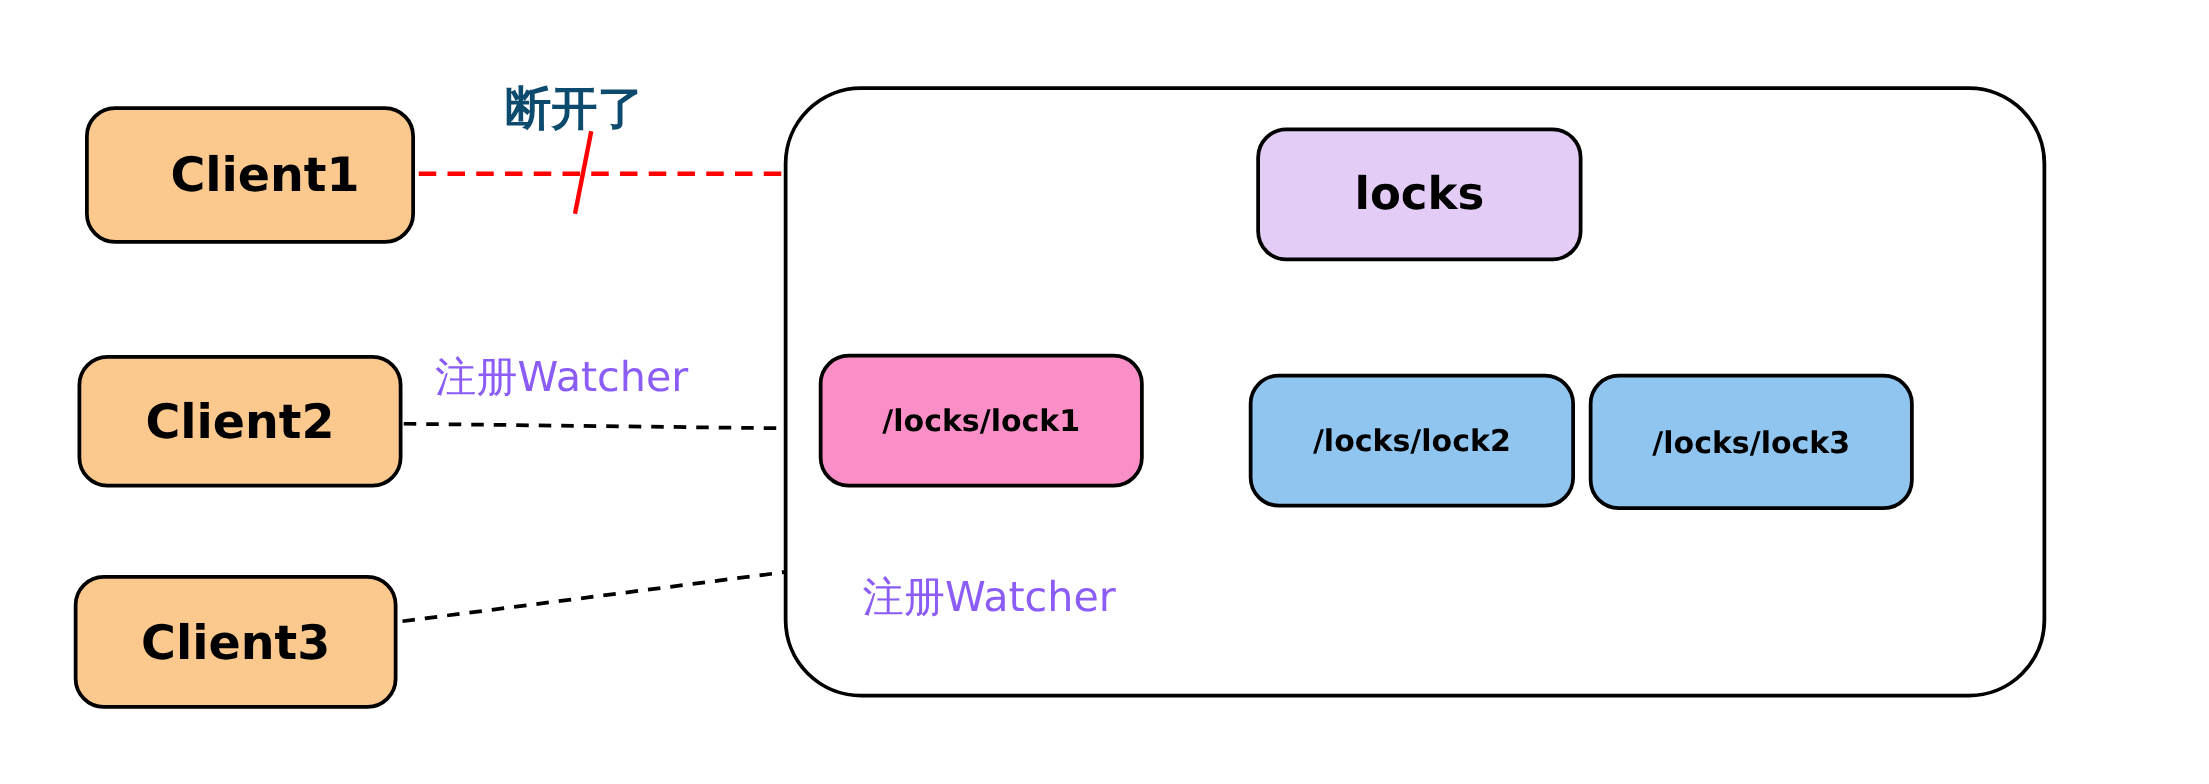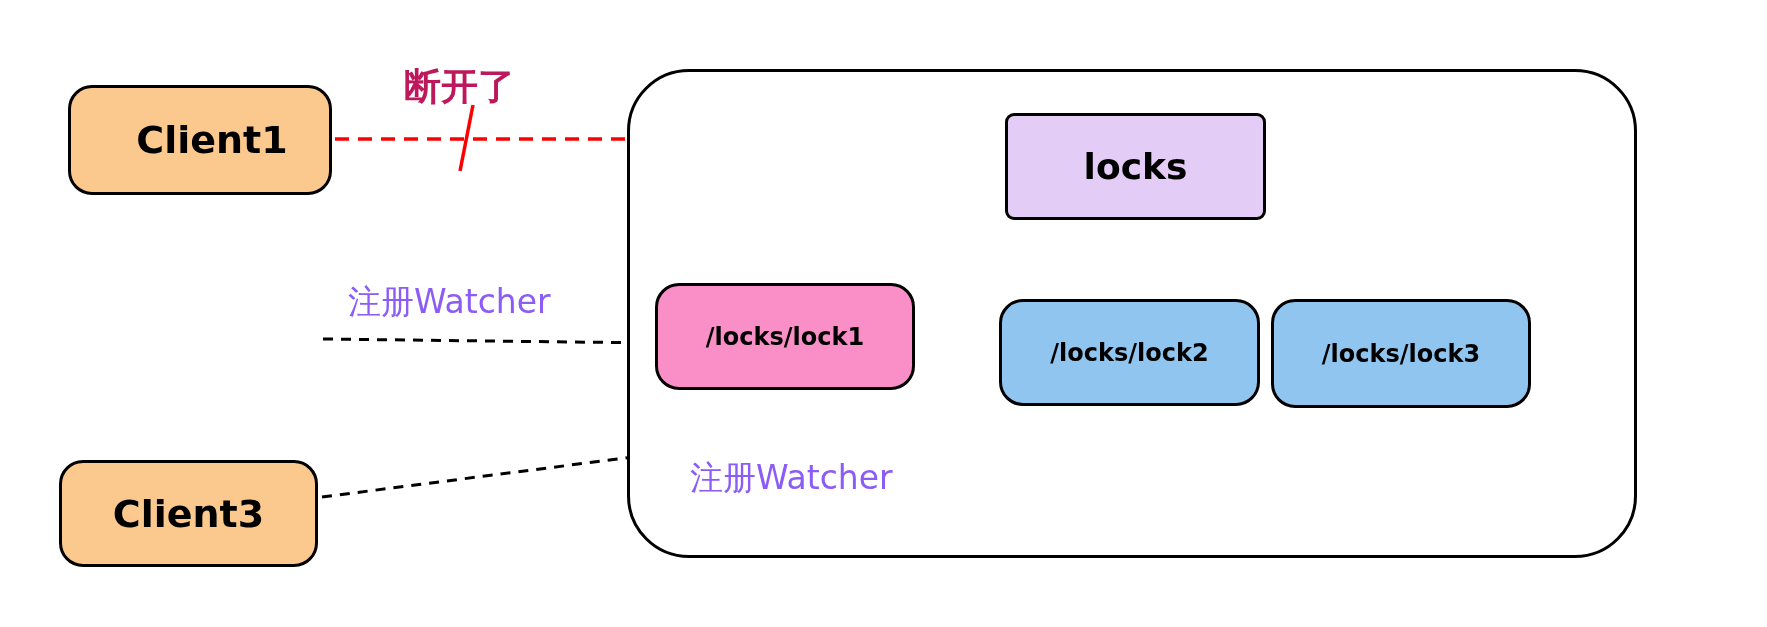--- a/index.html
+++ b/index.html
@@ -37,41 +37,41 @@
     top: 69px;
     width: 1010px;
     height: 489px;
     border: 3px solid #000000;
     border-radius: 62px;
     background: #ffffff;
     box-sizing: border-box;
   }
   .root-node {
     background: #e3ccf6;
-    border-radius: 9px;
+    border-radius: 24px;
     font-size: 36px;
     left: 1005px;
-    top: 113px;
+    top: 102px;
     width: 261px;
     height: 107px;
   }
   .lock-node {
     border-radius: 24px;
     font-size: 24px;
   }
   .lock-pink { background: #fa8fc8; }
   .lock-blue { background: #90c5f0; margin-top: 16px; }
   .anno {
     position: absolute;
     color: #8b5cf6;
     font-size: 33px;
     white-space: nowrap;
   }
   .anno-red {
-    color: #be185d;
+    color: #0c4a6e;
     font-weight: bold;
     font-size: 37px;
   }
   #client1 { left: 68px;  top: 85px;  width: 264px; height: 110px; padding-left: 24px; }
   #client2 { left: 62px;  top: 284px; width: 260px; height: 106px; }
   #client3 { left: 59px;  top: 460px; width: 259px; height: 107px; }
   #lock1   { left: 655px; top: 283px; width: 260px; height: 107px; }
   #lock2   { left: 999px; top: 283px; width: 261px; height: 107px; }
   #lock3   { left: 1271px;top: 283px; width: 260px; height: 109px; }
   #disconnect-label { left: 404px; top: 62px; }
@@ -102,20 +102,23 @@
     <line x1="1112" y1="222" x2="758" y2="284" stroke="#000000" stroke-width="2.5"></line>
     <line x1="1141" y1="221" x2="1136" y2="284" stroke="#000000" stroke-width="2.5"></line>
     <line x1="1162" y1="222" x2="1478" y2="284" stroke="#000000" stroke-width="2.5"></line>
   </svg>
 
   <div class="zk-container"></div>
 
   <div id="client1" class="box client-box">
     <span>Client1</span>
   </div>
+  <div id="client2" class="box client-box">
+    <span>Client2</span>
+  </div>
   <div id="client3" class="box client-box">
     <span>Client3</span>
   </div>
 
   <div class="box root-node">
     <span>locks</span>
   </div>
   <div id="lock1" class="box lock-node lock-pink">
     <span>/locks/lock1</span>
   </div>

